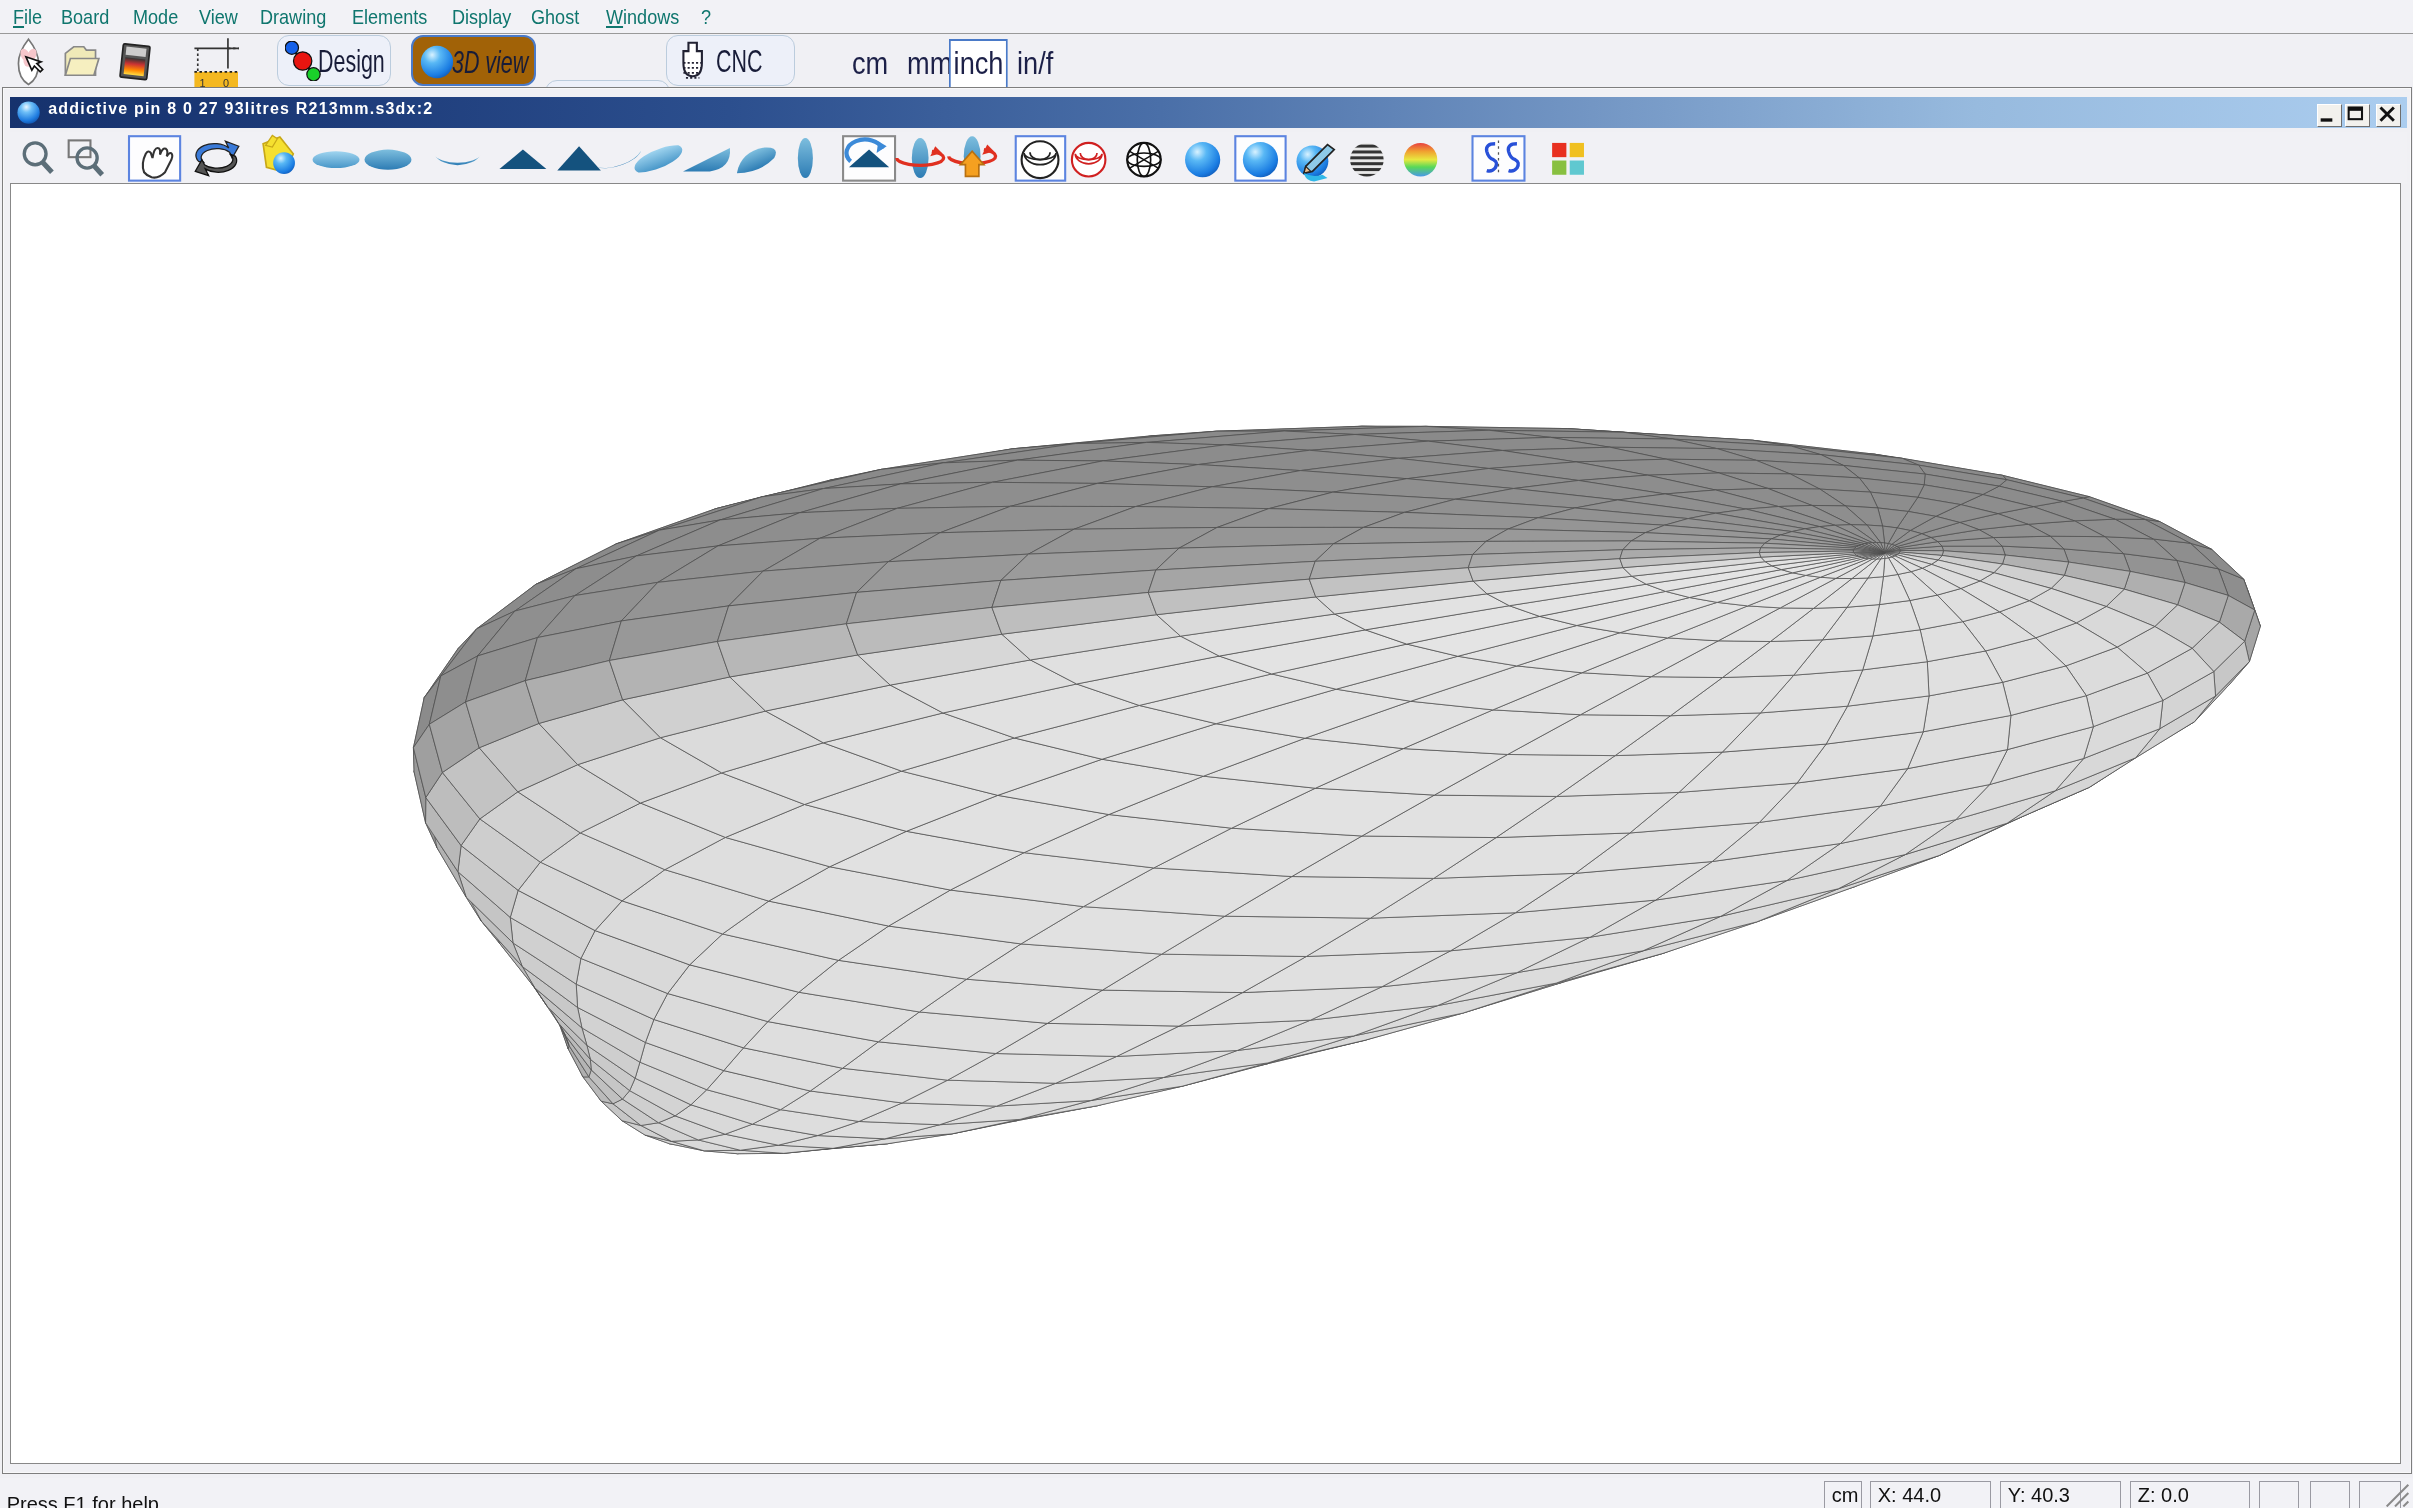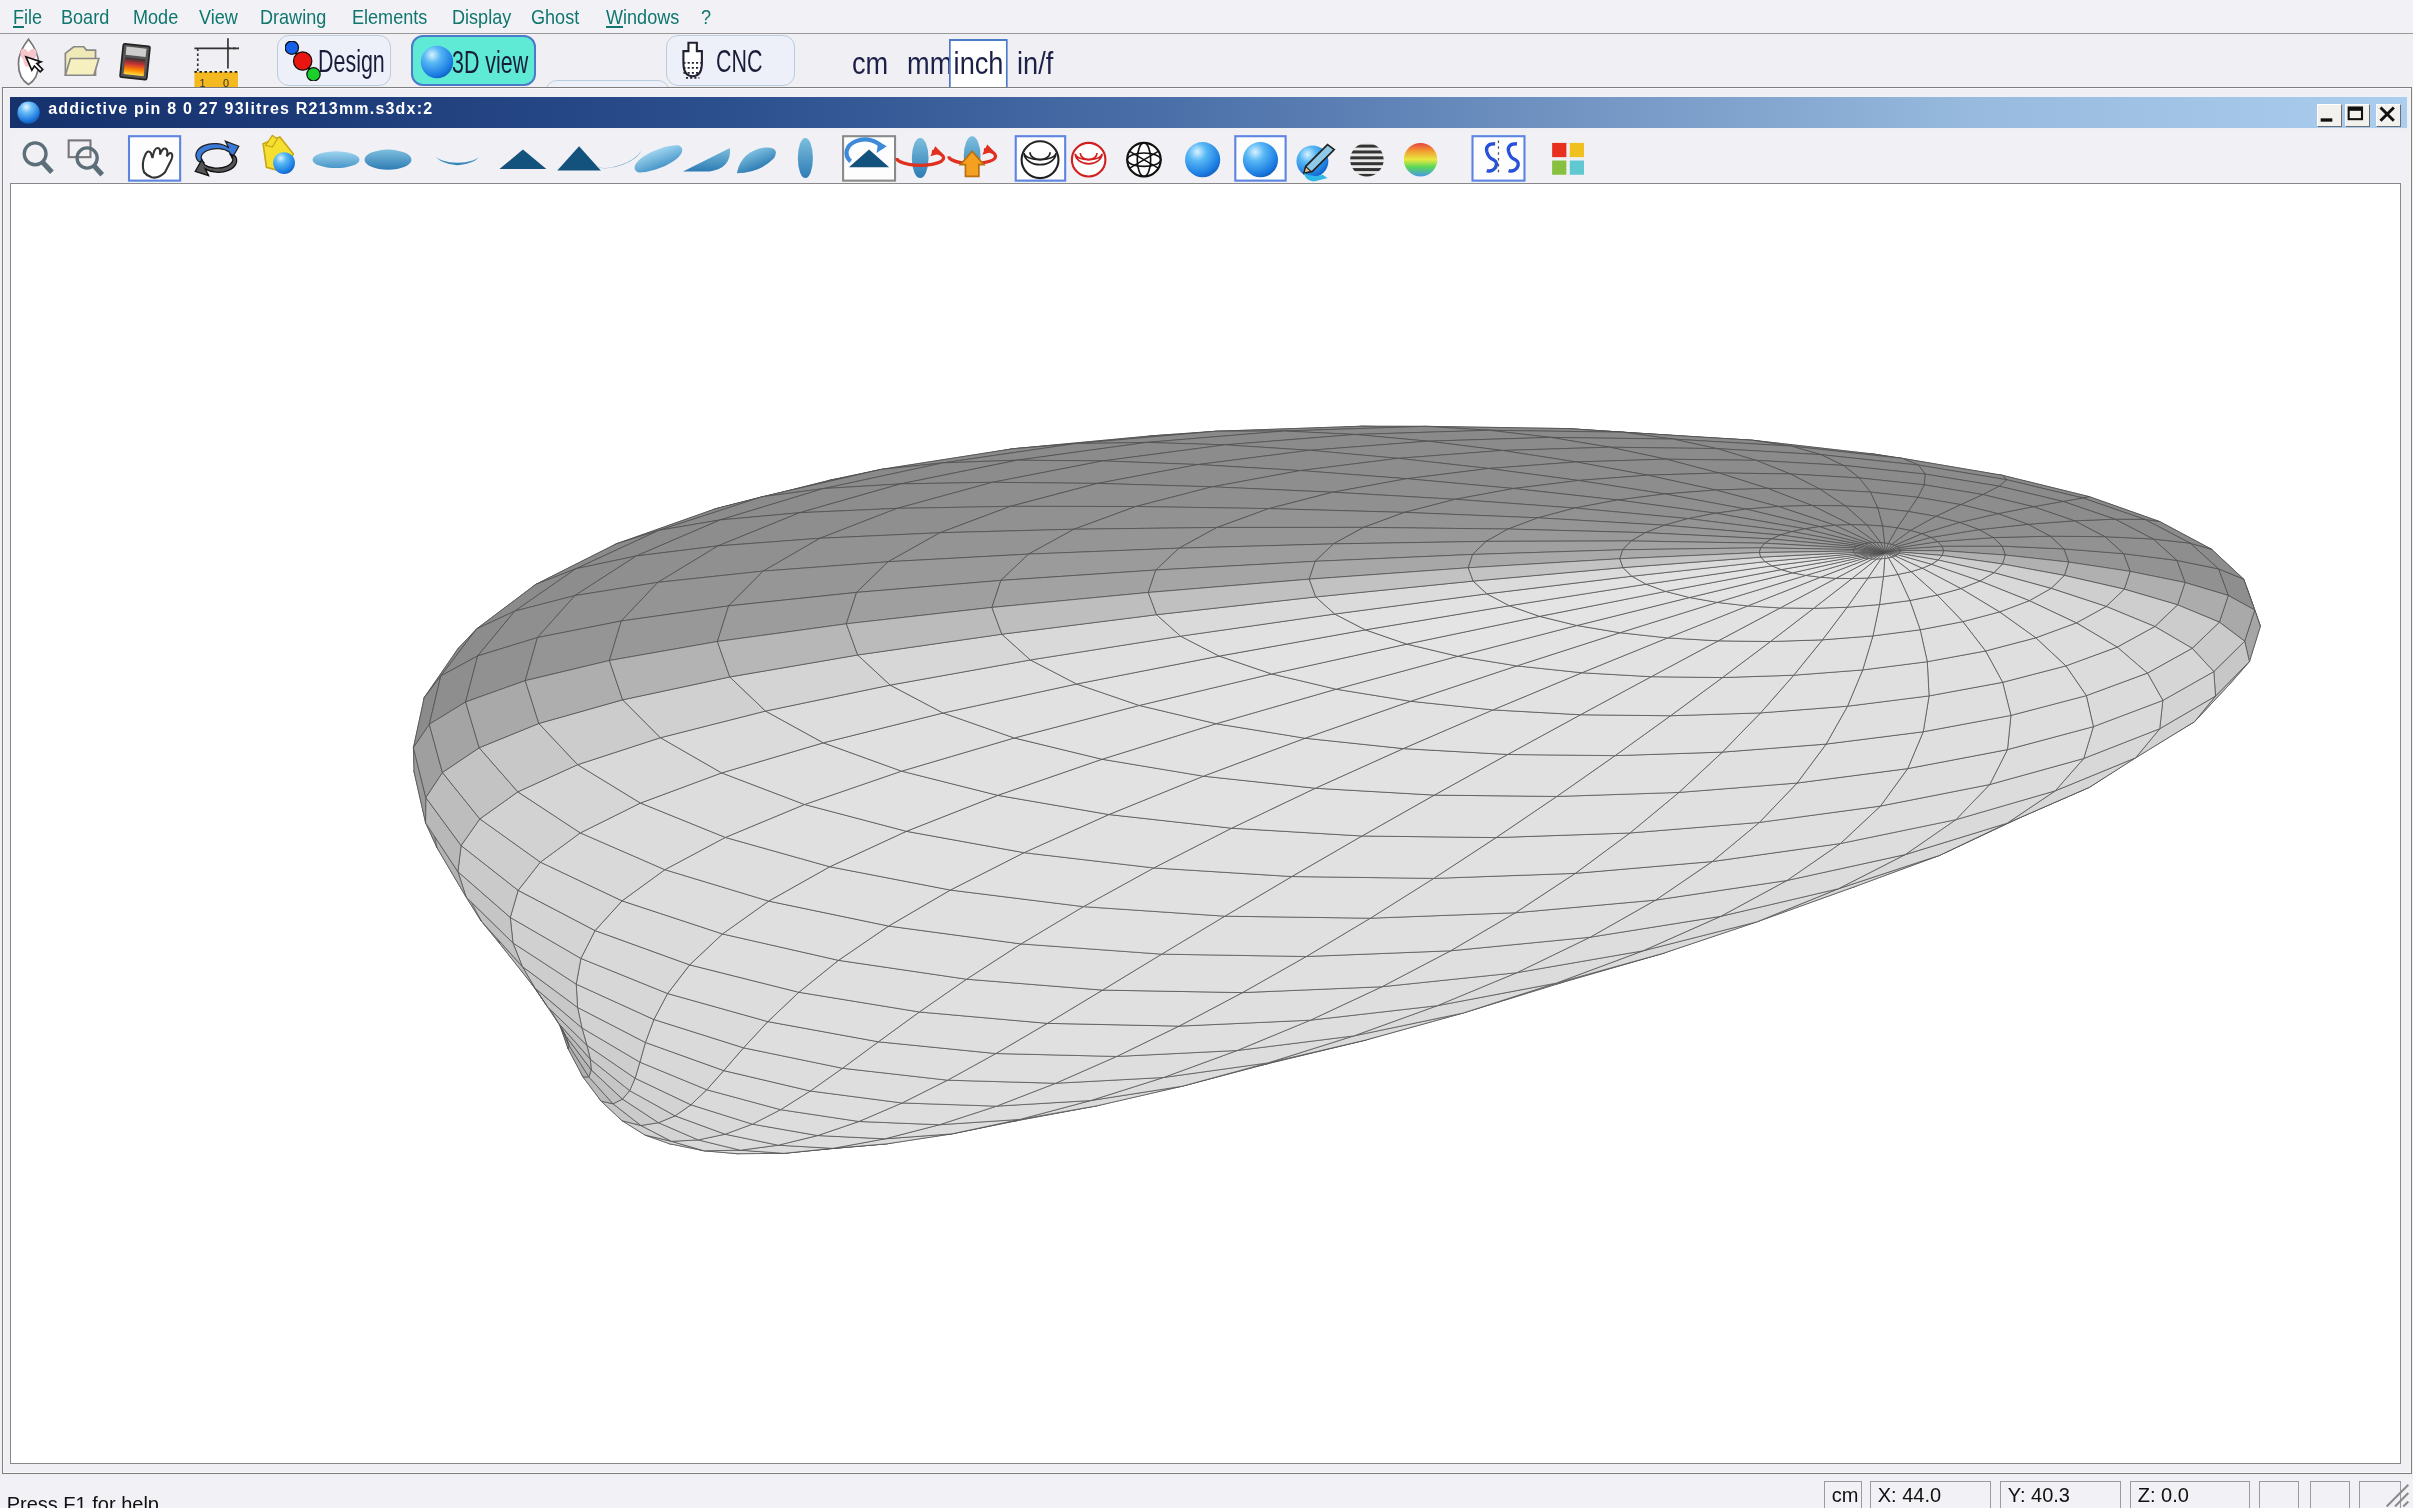--- a/index.html
+++ b/index.html
@@ -5,21 +5,21 @@
 html,body{margin:0;padding:0;width:2413px;height:1508px;overflow:hidden;
   font-family:"Liberation Sans",sans-serif;background:#f0f0f4;}
 *{box-sizing:border-box;}
 #menubar{position:absolute;left:0;top:0;width:2413px;height:34px;background:#f2f2f6;
   border-bottom:1.7px solid #999;font-size:21px;color:#0f766e;}
 #menubar span{position:absolute;top:0;line-height:34px;display:inline-block;transform:scaleX(0.86);transform-origin:0 0;}
 #toolbar1{position:absolute;left:0;top:35px;width:2413px;height:52px;background:#f0f0f4;}
 .tbtn{position:absolute;top:0;height:51px;border:1.7px solid #bcd;background:#edf0f9;border-radius:12px;
   font-size:32px;color:#181c38;}
 .tbtn .lbl{position:absolute;top:6.7px;transform:scaleX(0.67);transform-origin:0 0;white-space:nowrap;}
-#btn3d{border:2.5px solid #4a7ac8;background:#5eead4;}
+#btn3d{border:2.5px solid #4a7ac8;background:#a16207;font-style:italic;}
 .unit{position:absolute;font-size:32px;color:#1c2048;top:10px;transform:scaleX(0.85);transform-origin:0 0;}
 #win{position:absolute;left:1.7px;top:87px;width:2410px;height:1387px;
   border:1.7px solid #7e7e7e;background:#f0f0f4;box-shadow:inset 0 0 0 0.8px #fafafa;}
 #titlebar{position:absolute;left:7.5px;top:9.2px;width:2397px;height:31px;
   background:linear-gradient(90deg,#16326d 0%,#1c3a78 12%,#2c4f8e 30%,#4a6fa8 48%,#7396c4 66%,#97bade 82%,#abcdef 100%);
   color:#fff;}
 #titlebar .ttext{position:absolute;left:38px;top:2.5px;font-size:16px;font-weight:bold;letter-spacing:1.2px;}
 .winbtn{position:absolute;top:6.7px;width:25px;height:23.5px;background:#f2f1ed;
   border-top:1.7px solid #fff;border-left:1.7px solid #fff;border-right:1.7px solid #6e6e6e;border-bottom:1.7px solid #6e6e6e;}
 #toolbar2{position:absolute;left:7.5px;top:44px;width:2397px;height:52px;background:#f1f1f5;}

